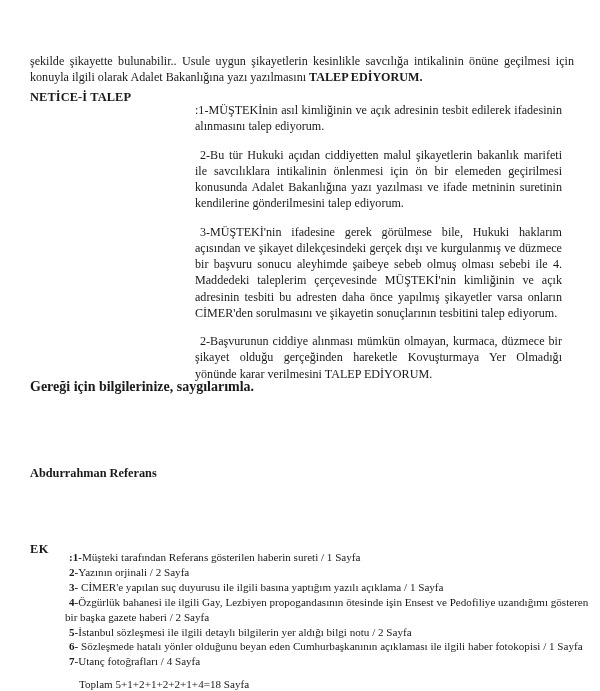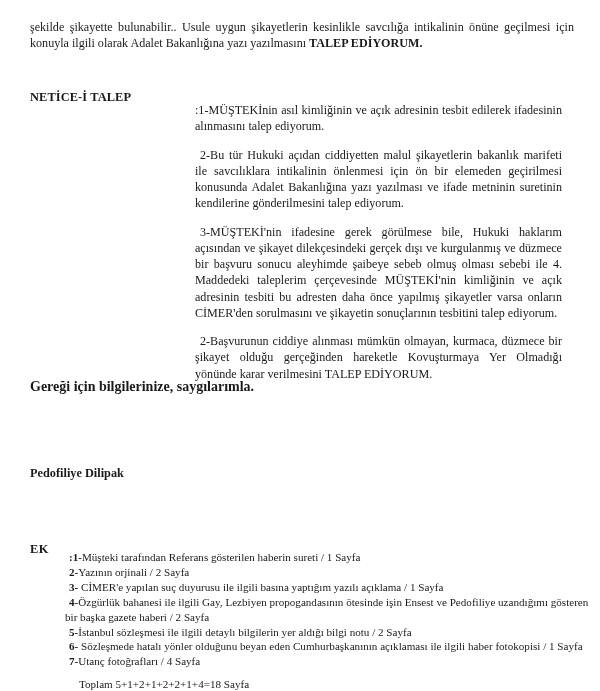--- a/index.html
+++ b/index.html
@@ -20,21 +20,21 @@
     position: relative;
     width: 600px;
     height: 691px;
     box-sizing: border-box;
   }
 
   
   .intro {
     position: absolute;
     left: 30px;
-    top: 20px;
+    top: 54px;
     width: 544px;
     font-size: 12.1px;
     line-height: 1.30;
     text-align: justify;
     text-justify: inter-word;
   }
   .intro .bold { font-weight: bold; }
 
   
   .netice-block {
@@ -136,21 +136,21 @@
     <div class="netice-body">
       <p class="item first">:1-MÜŞTEKİnin asıl kimliğinin ve açık adresinin tesbit edilerek ifadesinin alınmasını talep ediyorum.</p>
       <p class="item">2-Bu tür Hukuki açıdan ciddiyetten malul şikayetlerin bakanlık marifeti ile savcılıklara intikalinin önlenmesi için ön bir elemeden geçirilmesi konusunda Adalet Bakanlığına yazı yazılması ve ifade metninin suretinin kendilerine gönderilmesini talep ediyorum.</p>
       <p class="item">3-MÜŞTEKİ'nin ifadesine gerek görülmese bile, Hukuki haklarım açısından ve şikayet dilekçesindeki gerçek dışı ve kurgulanmış ve düzmece bir başvuru sonucu aleyhimde şaibeye sebeb olmuş olması sebebi ile 4. Maddedeki taleplerim çerçevesinde MÜŞTEKİ'nin kimliğinin ve açık adresinin tesbiti bu adresten daha önce yapılmış şikayetler varsa onların CİMER'den sorulmasını ve şikayetin sonuçlarının tesbitini talep ediyorum.</p>
       <p class="item">2-Başvurunun ciddiye alınması mümkün olmayan, kurmaca, düzmece bir şikayet olduğu gerçeğinden hareketle Kovuşturmaya Yer Olmadığı yönünde karar verilmesini TALEP EDİYORUM.</p>
     </div>
   </div>
 
   <div class="closing">Gereği için bilgilerinize, saygılarımla.</div>
 
-  <div class="signature">Pedofiliye Dilipak</div>
+  <div class="signature">Abdurrahman Referans</div>
 
   <div class="ek-block">
     <div class="ek-label">EK</div>
     <div class="ek-list">
       <p class="ek-item"><span class="ek-num">:1-</span><span>Müşteki tarafından Referans gösterilen haberin sureti / 1 Sayfa</span></p>
       <p class="ek-item"><span class="ek-num">2-</span><span>Yazının orjinali / 2 Sayfa</span></p>
       <p class="ek-item"><span class="ek-num">3- </span><span>CİMER'e yapılan suç duyurusu ile ilgili basına yaptığım yazılı açıklama / 1 Sayfa</span></p>
       <p class="ek-item"><span class="ek-num">4-</span><span>Özgürlük bahanesi ile ilgili Gay, Lezbiyen propogandasının ötesinde işin Ensest ve Pedofiliye uzandığımı gösteren bir başka gazete haberi / 2 Sayfa</span></p>
       <p class="ek-item"><span class="ek-num">5-</span><span>İstanbul sözleşmesi ile ilgili detaylı bilgilerin yer aldığı  bilgi notu / 2 Sayfa</span></p>
       <p class="ek-item"><span class="ek-num">6- </span><span>Sözleşmede hatalı yönler olduğunu beyan eden Cumhurbaşkanının açıklaması ile ilgili haber fotokopisi / 1 Sayfa</span></p>

